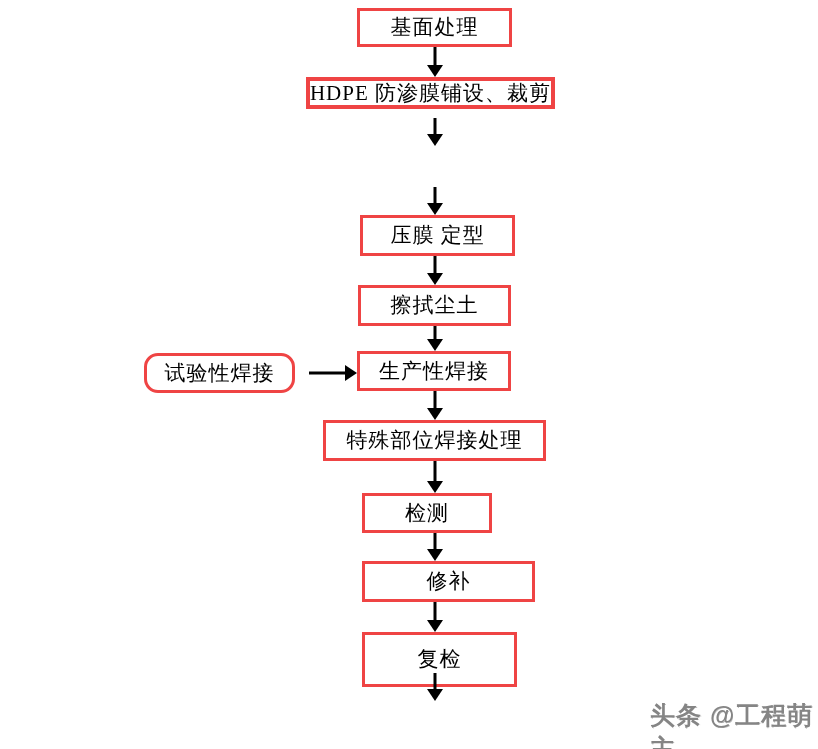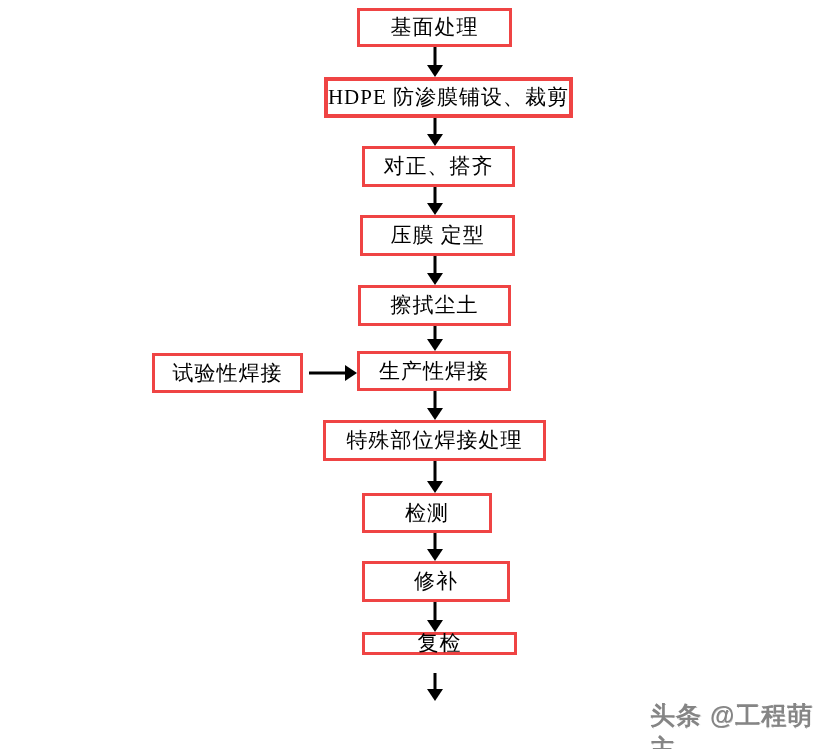--- a/index.html
+++ b/index.html
@@ -82,40 +82,39 @@
     text-shadow: 2px 2px 0 #ffffff, 1px 1px 0 #bdbdbd;
   }
 </style>
 </head>
 <body>
 
 <div id="stage">
 
   <div class="node" style="left:357px; top:8px;  width:155px; height:39px;">基面处理</div>
 
-  <div class="node thick" style="left:324px; top:77px; width:249px; height:41px;">HDPE 防渗膜铺设、裁剪</div>
+  <div class="node thick" style="left:306px; top:77px; width:249px; height:32px;">HDPE 防渗膜铺设、裁剪</div>
 
-  <div class="node" style="left:362px; top:146px; width:153px; height:41px;">对正、搭齐</div>
 
   <div class="node" style="left:358px; top:285px; width:153px; height:41px;">擦拭尘土</div>
 
   <div class="node" style="left:360px; top:215px; width:155px; height:41px;">压膜 定型</div>
 
   <div class="node" style="left:357px; top:351px; width:154px; height:40px;">生产性焊接</div>
 
   <div class="node" style="left:323px; top:420px; width:223px; height:41px;">特殊部位焊接处理</div>
 
   <div class="node" style="left:362px; top:493px; width:130px; height:40px;">检测</div>
 
-  <div class="node" style="left:362px; top:561px; width:148px; height:41px;">修补</div>
+  <div class="node" style="left:362px; top:561px; width:173px; height:41px;">修补</div>
 
-  <div class="node" style="left:362px; top:632px; width:155px; height:23px;">复检</div>
+  <div class="node" style="left:362px; top:632px; width:155px; height:55px;">复检</div>
 
 
-  <div class="node" style="left:152px; top:353px; width:151px; height:40px;">试验性焊接</div>
+  <div class="node" style="left:144px; top:353px; width:151px; height:40px;border-radius:14px;">试验性焊接</div>
 
   <div class="arrow-v" style="left:427px; top:47px;  height:30px;"></div>
   <div class="arrow-v" style="left:427px; top:118px; height:28px;"></div>
   <div class="arrow-v" style="left:427px; top:187px; height:28px;"></div>
   <div class="arrow-v" style="left:427px; top:256px; height:29px;"></div>
   <div class="arrow-v" style="left:427px; top:326px; height:25px;"></div>
   <div class="arrow-v" style="left:427px; top:391px; height:29px;"></div>
   <div class="arrow-v" style="left:427px; top:461px; height:32px;"></div>
   <div class="arrow-v" style="left:427px; top:533px; height:28px;"></div>
   <div class="arrow-v" style="left:427px; top:602px; height:30px;"></div>

